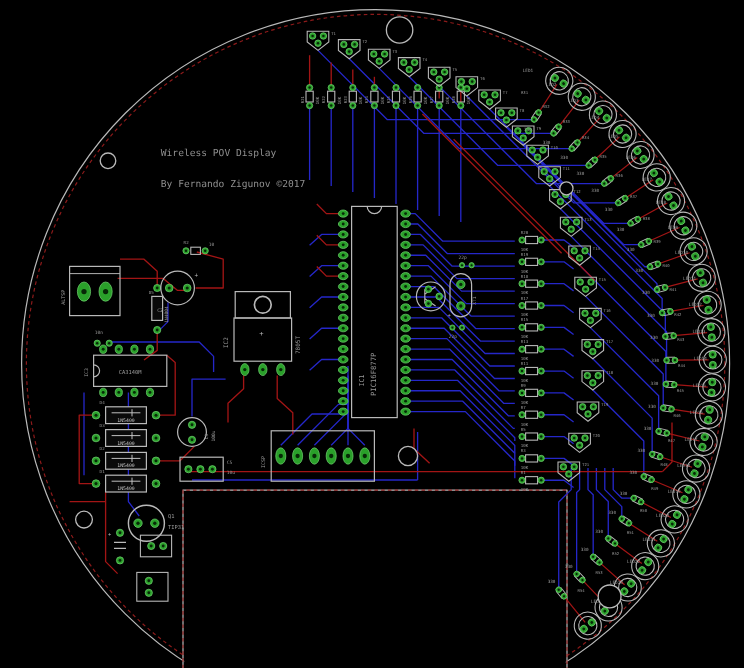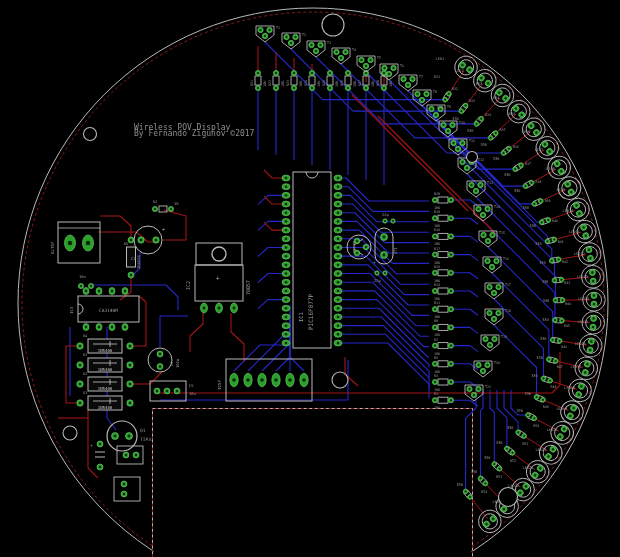--- a/index.html
+++ b/index.html
@@ -1298,14 +1298,14 @@
       <g>
         <circle cx="90" cy="134" r="6.5" fill="#000000" stroke="#b9b9b9" stroke-width="1.1"></circle>
         <circle cx="333" cy="25" r="11" fill="#000000" stroke="#b9b9b9" stroke-width="1.1"></circle>
         <circle cx="472" cy="157" r="5.5" fill="#000000" stroke="#b9b9b9" stroke-width="1.1"></circle>
         <circle cx="340" cy="380" r="8" fill="#000000" stroke="#b9b9b9" stroke-width="1.1"></circle>
         <circle cx="508" cy="497" r="9.5" fill="#000000" stroke="#b9b9b9" stroke-width="1.1"></circle>
         <circle cx="70" cy="433" r="7" fill="#000000" stroke="#b9b9b9" stroke-width="1.1"></circle>
       </g>
     </svg>
   <span class="silk-title" id="t1" style="left: 134px; top: 122px;">Wireless POV Display</span>
-  <span class="silk-title" id="t2" style="left: 134px; top: 128px;">By Fernando Zigunov ©2017</span>
+  <span class="silk-title" id="t2" style="left: 134px; top: 148px;">By Fernando Zigunov ©2017</span>
 </div>
 
 </body></html>

